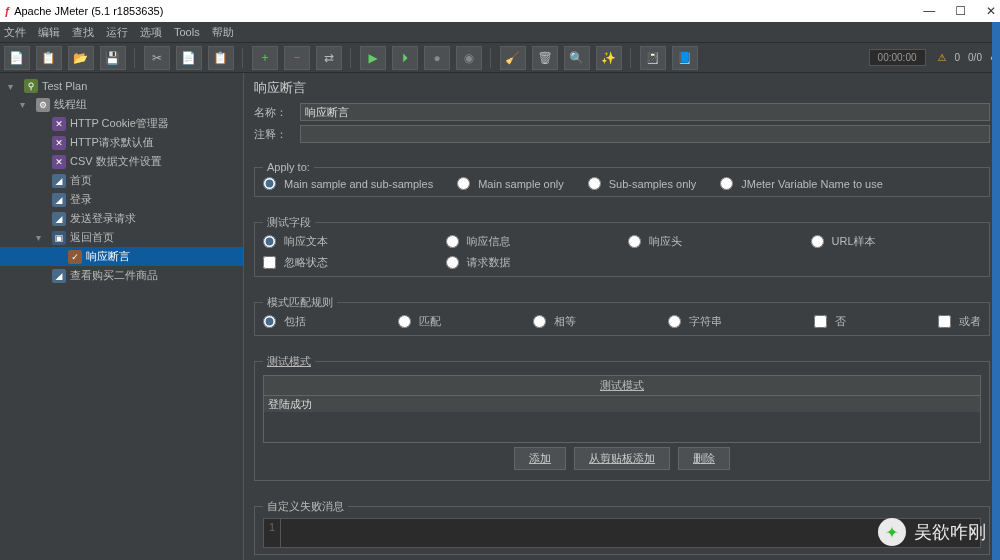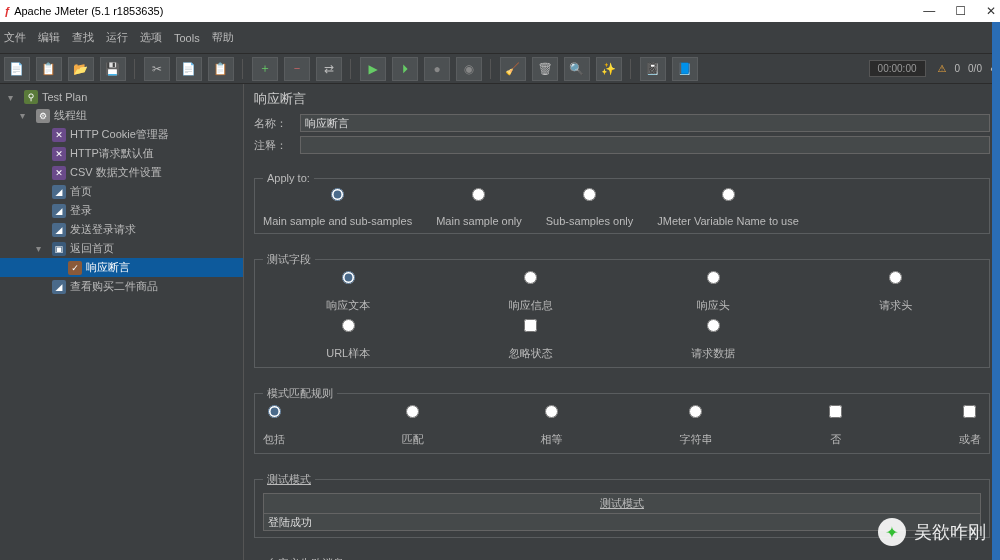--- a/index.html
+++ b/index.html
@@ -1,20 +1,20 @@
 <!DOCTYPE html>
 <html><head>
 <meta charset="utf-8">
 <style>
 * { box-sizing: border-box; margin: 0; padding: 0; }
 body { font-family: "Microsoft YaHei", Arial, sans-serif; font-size: 11px; background: #3c3f41; color: #bbb; width: 1000px; height: 560px; overflow: hidden; }
 .titlebar { height: 22px; background: #fff; color: #000; display: flex; align-items: center; padding: 0 4px; font-size: 11px; }
 .titlebar .icon { color: #e03030; font-style: italic; font-weight: bold; margin-right: 4px; }
 .titlebar .winbtns { margin-left: auto; display: flex; gap: 20px; font-size: 12px; color: #333; }
-.menubar { height: 32px; background: #3c3f41; display: flex; align-items: center; padding: 0 4px; gap: 12px; border-bottom: 1px solid #2b2b2b; }
+.menubar { height: 21px; background: #3c3f41; display: flex; align-items: center; padding: 0 4px; gap: 12px; border-bottom: 1px solid #2b2b2b; }
 .menubar span { color: #bbb; }
 .toolbar { height: 30px; background: #3c3f41; display: flex; align-items: center; padding: 2px 4px; gap: 6px; border-bottom: 1px solid #2b2b2b; }
 .tbtn { width: 26px; height: 24px; background: #4c5052; border: 1px solid #5a5d5f; display: flex; align-items: center; justify-content: center; font-size: 12px; }
 .tsep { width: 2px; height: 20px; border-left: 1px solid #555; margin: 0 2px; }
 .timer { margin-left: auto; background: #2b2b2b; border: 1px solid #555; padding: 2px 8px; font-size: 10px; color: #999; }
 .status { display: flex; align-items: center; gap: 8px; margin-left: 6px; font-size: 10px; }
 .warn-icon { color: #e8a33d; }
 .main { display: flex; height: calc(100% - 72px); }
 .tree { width: 244px; background: #3c3f41; border-right: 1px solid #555; padding: 4px 0; overflow: hidden; }
 .tree-item { padding: 2px 4px 2px 8px; display: flex; align-items: center; gap: 4px; white-space: nowrap; cursor: pointer; }
@@ -32,21 +32,21 @@
 .ni-assert { background: #8a5a3a; color: #fff; }
 .content { flex: 1; background: #3c3f41; padding: 6px 10px 6px 10px; overflow: hidden; display: flex; flex-direction: column; gap: 4px; }
 .panel-title { font-size: 13px; color: #ccc; margin-bottom: 2px; }
 .row { display: flex; align-items: center; gap: 6px; }
 .row label { width: 40px; color: #bbb; }
 .row input[type=text] { flex: 1; background: #45494a; border: 1px solid #646464; color: #ddd; padding: 2px 4px; font-size: 11px; }
 fieldset { border: 1px solid #5a5d5f; padding: 4px 8px 6px 8px; margin-top: 14px; }
 fieldset legend { color: #bbb; font-size: 11px; padding: 0 4px; }
 .radios { display: flex; gap: 24px; flex-wrap: wrap; }
 .radios.cols { display: grid; grid-template-columns: repeat(4, 1fr); gap: 6px 12px; }
-.radios label { display: flex; align-items: center; gap: 14px; color: #bbb; cursor: pointer; flex-direction: column; }
+.radios label { display: flex; align-items: center; gap: 8px; color: #bbb; cursor: pointer; }
 .radios input { accent-color: #4a6a8a; }
 .radios.center { justify-content: space-between; gap: 18px; }
 fieldset.pattern { flex: 1; display: flex; flex-direction: column; text-decoration: underline; }
 .table-head { background: #45494a; text-align: center; padding: 2px; border: 1px solid #646464; margin-top: 2px; }
 .table-body { flex: 1; background: #3c3f41; border: 1px solid #646464; border-top: none; }
 .table-body input { width: 100%; background: #45494a; border: none; color: #ddd; padding: 2px 4px; font-size: 11px; }
 .btn-row { display: flex; justify-content: center; gap: 8px; padding: 4px; }
 .btn { background: #4c5052; border: 1px solid #646464; color: #ccc; padding: 3px 14px; cursor: pointer; font-size: 11px; }
 .fail-msg { display: flex; align-items: stretch; }
 .fail-msg .line { width: 18px; background: #2b2b2b; border: 1px solid #555; color: #666; text-align: center; padding-top: 2px; }
@@ -215,24 +215,20 @@
         <label>
             <input type="radio" name="fld" style="">
             <span>响应信息</span>
           </label>
         <label>
             <input type="radio" name="fld" style="">
             <span>响应头</span>
           </label>
         <label>
             <input type="radio" name="fld" style="">
-            <span>请求头</span>
-          </label>
-        <label>
-            <input type="radio" name="fld" style="">
             <span>URL样本</span>
           </label>
         <label>
             <input type="checkbox" style="">
             <span>忽略状态</span>
           </label>
         <label>
             <input type="radio" name="fld" style="">
             <span>请求数据</span>
           </label>
@@ -268,20 +264,25 @@
           </label>
       </div>
     </fieldset>
 
     <fieldset class="pattern">
       <legend>测试模式</legend>
       <div class="table-head">测试模式</div>
       <div class="table-body">
         <input type="text" value="登陆成功" style="">
       </div>
+      <div class="btn-row">
+        <button class="btn">添加</button>
+        <button class="btn">从剪贴板添加</button>
+        <button class="btn">删除</button>
+      </div>
     </fieldset>
 
     <fieldset>
       <legend>自定义失败消息</legend>
       <div class="fail-msg">
         <div class="line">1</div>
         <textarea style=""></textarea>
       </div>
     </fieldset>
   </div>

